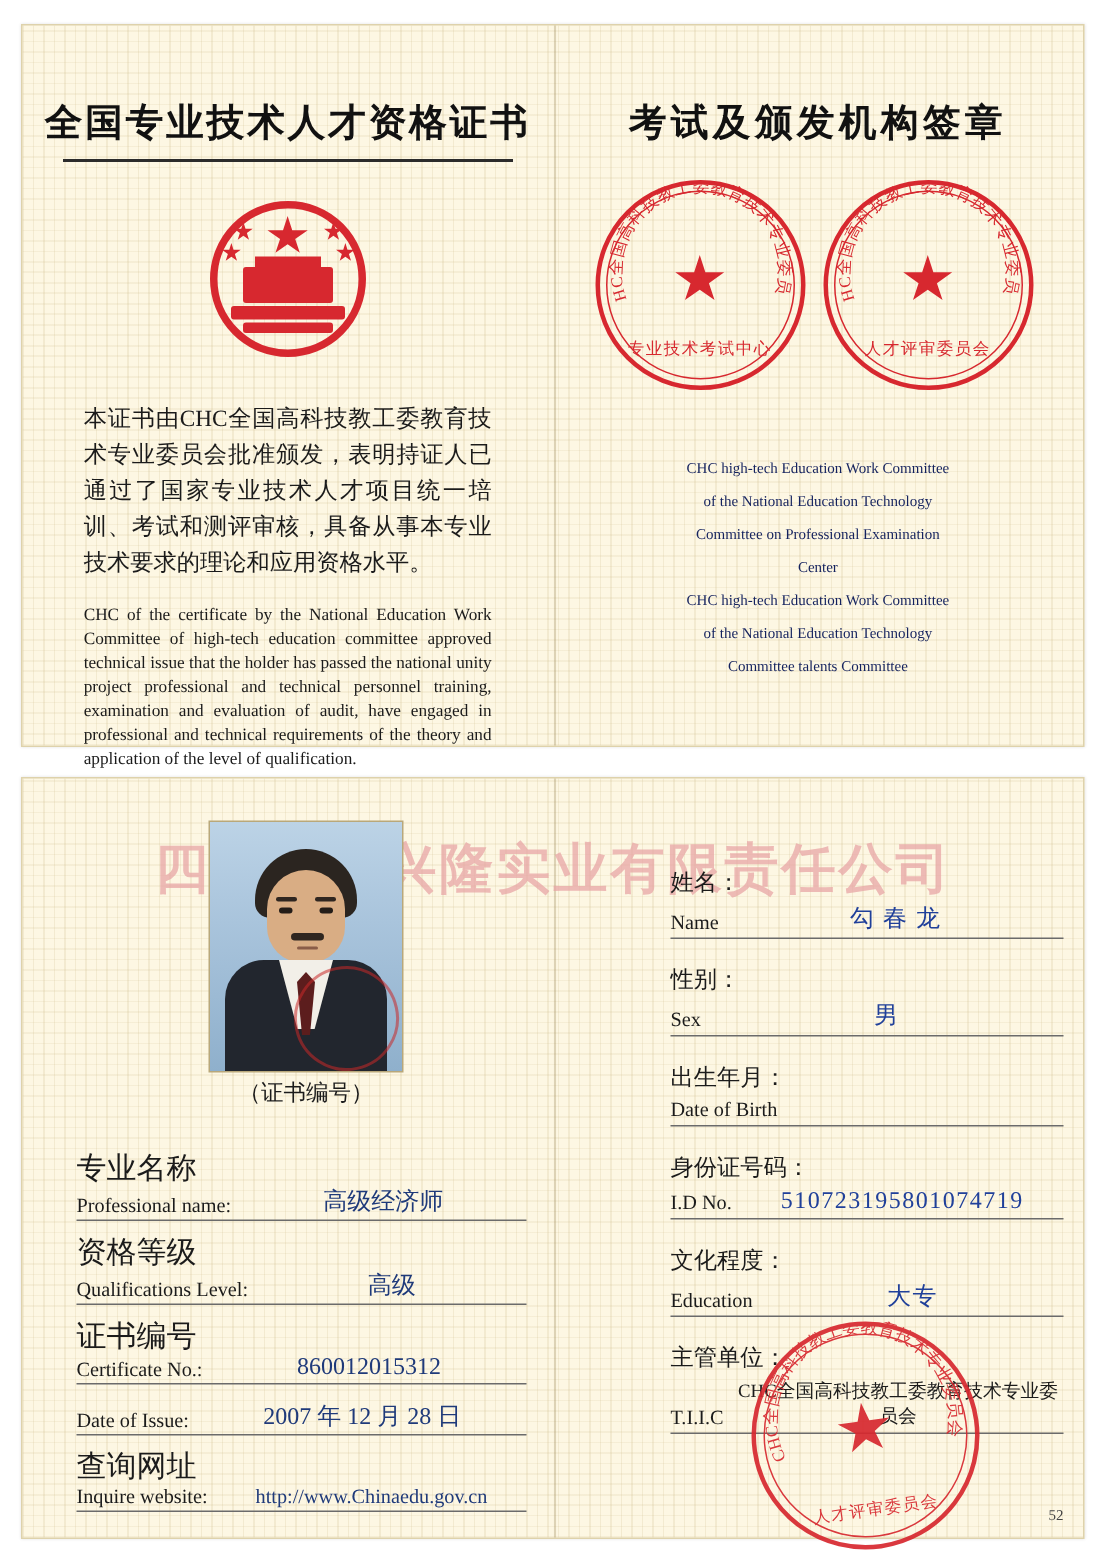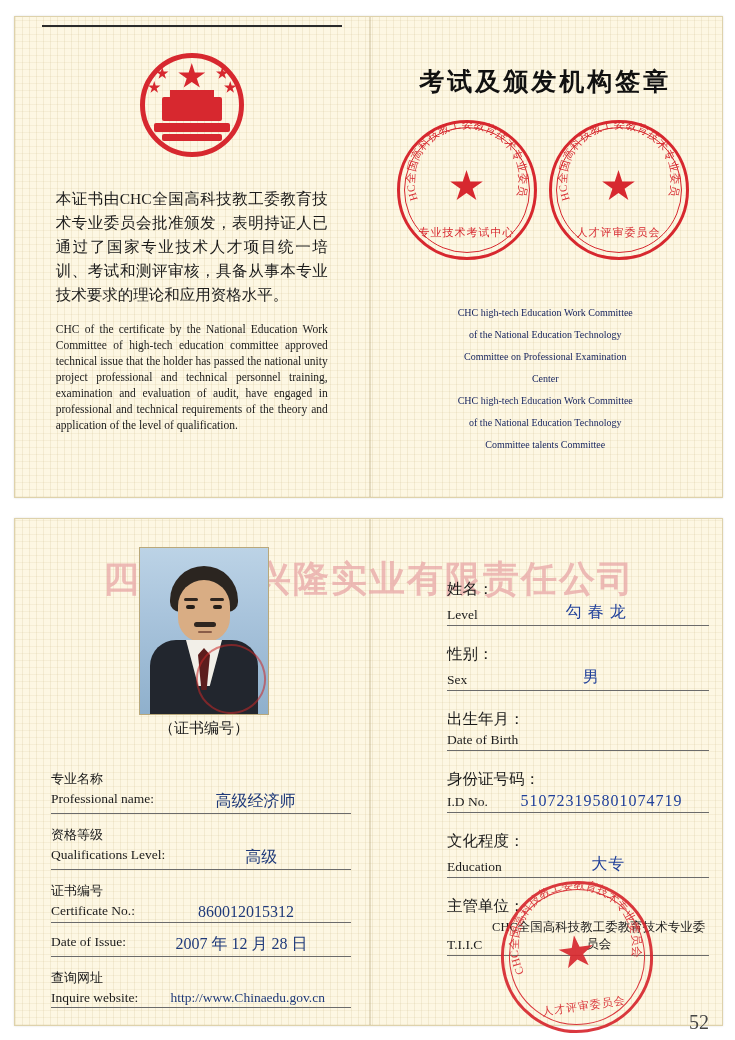--- a/index.html
+++ b/index.html
@@ -179,23 +179,23 @@
   }
 
   .photo-note{
     position:absolute;left:110px;top:200px;width:158px;text-align:center;
     font-size:15px;color:#1b1b1b;
   }
 
   
   .lfields{position:absolute;left:36px;top:250px;width:300px;}
   .row{margin-bottom:11px;}
-  .row .cn{font-size:13px;color:#1b1b1b;line-height:20px;}
+  .row .cn{font-size:20px;color:#1b1b1b;line-height:20px;}
   .row .line{
-    display:flex;align-items:flex-start;border-bottom:1px solid #6b6b6b;
+    display:flex;align-items:flex-end;border-bottom:1px solid #6b6b6b;
     padding-bottom:1px;margin-top:2px;
   }
   .row .en{font-size:13.5px;color:#1b1b1b;white-space:nowrap;padding-right:6px;}
   .row .val{
     flex:1;text-align:center;font-size:16px;color:#1f3a7a;
     font-family:"Liberation Serif",serif;
   }
   .row .val.small{font-size:13.5px;}
 
   
@@ -221,32 +221,33 @@
     position:absolute;left:50%;top:50%;width:36px;height:35px;margin-left:-18px;margin-top:-22px;
     background:#d7282f;
     clip-path:polygon(50% 0%,61% 35%,98% 35%,68% 57%,79% 91%,50% 70%,21% 91%,32% 57%,2% 35%,39% 35%);
   }
   .bseal .seal-bottom{
     position:absolute;left:0;right:0;bottom:16px;text-align:center;color:#d7282f;font-size:11px;letter-spacing:1px;
   }
   .bseal .arc text{fill:#d7282f;font-size:12px;font-family:"Liberation Serif",serif;}
 
   .pagenum{
-    position:absolute;right:26px;bottom:6px;font-size:20px;color:#444;
+    position:absolute;right:26px;bottom:24px;font-size:10px;color:#444;
   }
 </style>
 </head>
 <body>
 
 <div class="page">
 
   <div class="top-spread paper">
     <div class="fold"></div>
 
     <div class="half left">
+      <div class="top-title left-title">全国专业技术人才资格证书</div>
       <div class="title-rule"></div>
 
       <div class="emblem">
         <div class="circ"></div>
         <div class="star big"></div>
         <div class="star s1"></div>
         <div class="star s2"></div>
         <div class="star s3"></div>
         <div class="star s4"></div>
         <div class="gate"></div>
@@ -357,21 +358,21 @@
           <span class="en">Inquire website:</span>
           <span class="val small">http://www.Chinaedu.gov.cn</span>
         </div>
       </div>
     </div>
 
     <div class="rfields">
       <div class="rrow">
         <div class="cn">姓名：</div>
         <div class="line">
-          <span class="en">Level</span>
+          <span class="en">Name</span>
           <span class="val">勾 春 龙</span>
         </div>
       </div>
       <div class="rrow">
         <div class="cn">性别：</div>
         <div class="line">
           <span class="en">Sex</span>
           <span class="val">男</span>
         </div>
       </div>

